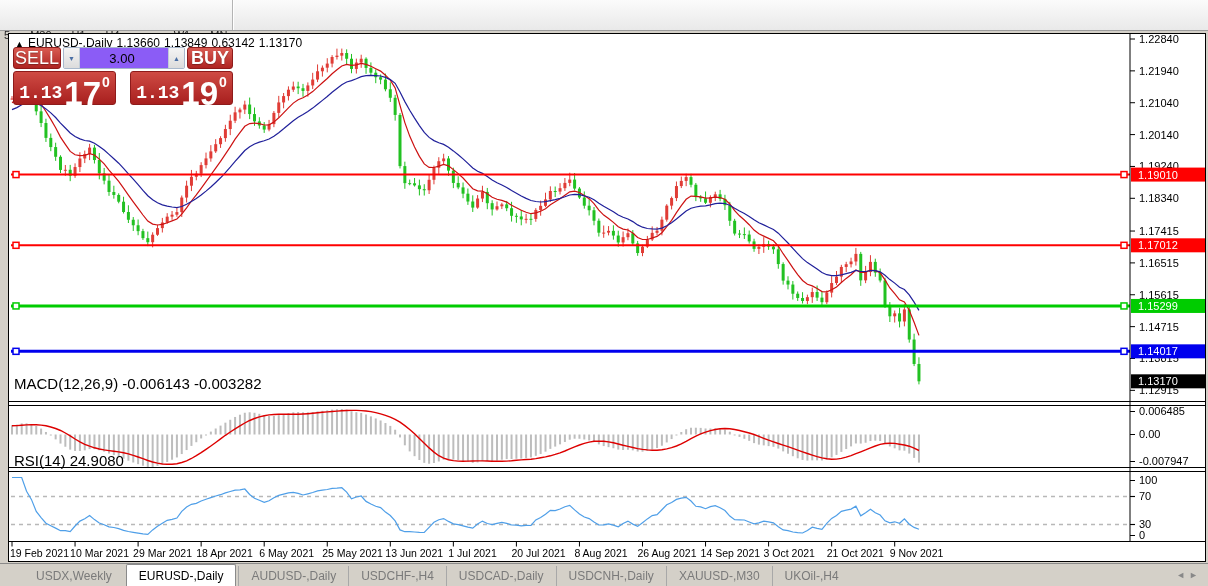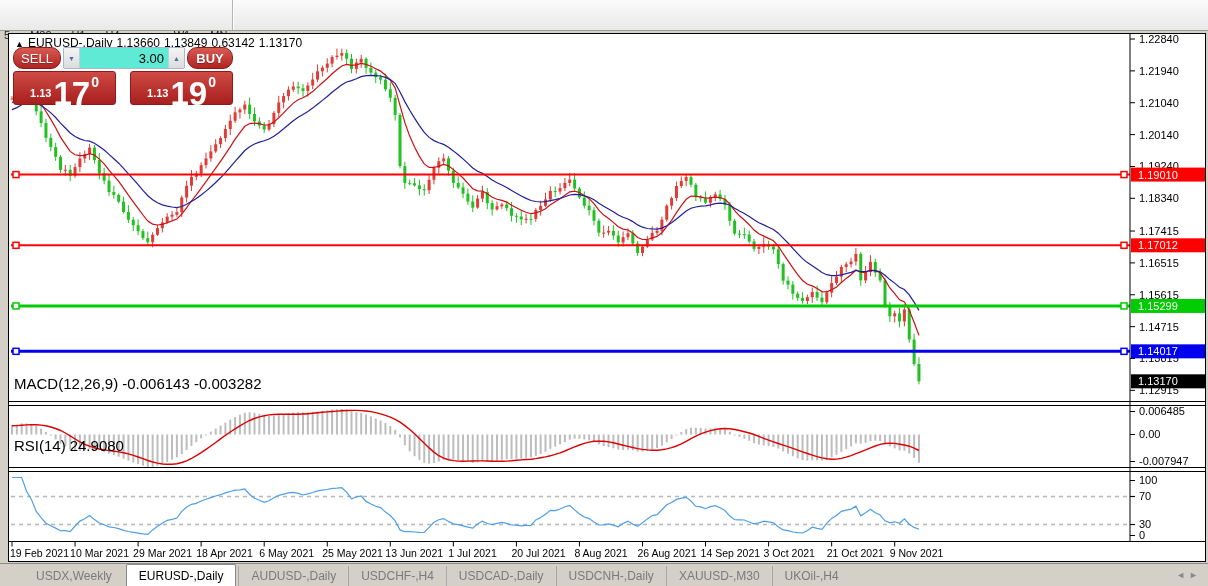--- a/index.html
+++ b/index.html
@@ -23,39 +23,39 @@
                   background:#fff; border:1px solid #000; }
   #chart-svg { position:absolute; left:0; top:0; }
 
   .chart-title { position:absolute; left:6px; top:2px; font-size:12px; color:#000; white-space:nowrap; }
   .chart-title .tri { font-size:9px; margin-right:4px; }
   .chart-title span { margin-right:4px; }
 
   .pane-label { position:absolute; left:5px; font-size:15px; color:#000; white-space:nowrap; }
   .pane-label span { margin-right:4px; }
   #macd-label { top:341px; }
-  #rsi-label  { top:403px; }
+  #rsi-label  { top:418px; }
 
   
   .oneclick { position:absolute; left:4px; top:13px; width:220px; }
   .oc-row1 { display:flex; gap:2px; height:22px; }
-  .ocbtn { background:linear-gradient(#d85b52,#b02422); border:1px solid #8e1b1b; border-radius:10px;
-           color:#fff; font-size:13px; display:flex; align-items:center; justify-content:center;
+  .ocbtn { background:linear-gradient(#d85b52,#b02422); border:1px solid #8e1b1b; border-radius:3px;
+           color:#fff; font-size:18px; display:flex; align-items:center; justify-content:center;
            text-shadow:0 1px 1px rgba(0,0,0,.3); cursor:pointer; }
   .ocbtn.sell { width:48px; } .ocbtn.buy { width:46px;font-weight:bold; }
   .spinner { flex:1; display:flex; background:#fff; border:1px solid #a8b8cc; border-radius:2px; overflow:hidden; }
   .spin-btn { width:16px; background:linear-gradient(#f4f4f4,#dcdcdc); color:#4a6fa5; font-size:7px;
               display:flex; align-items:center; justify-content:center; cursor:pointer; }
   .spin-btn.left  { border-right:1px solid #c0ccd8; }
   .spin-btn.right { border-left:1px solid #c0ccd8; }
-  .spin-field { flex:1; font-size:13px; color:#000; text-align:right; padding:3px 4px 0 0; background:#5eead4; }
+  .spin-field { flex:1; font-size:13px; color:#000; text-align:center; padding:3px 4px 0 0; background:#8b5cf6; }
   .oc-row2 { display:flex; gap:14px; margin-top:2px; }
   .quote { flex:1; height:34px; background:linear-gradient(#cf4b44,#a81f1e); border:1px solid #8e1b1b;
            border-radius:3px; color:#fff; display:flex; align-items:center; justify-content:center; }
-  .quote .qs { font-size:11px; font-weight:bold; margin:10px 2px 0 0; }
+  .quote .qs { font-size:18px; font-weight:bold; margin:10px 2px 0 0;font-family:Liberation Mono, monospace; }
   .quote .qb { font-size:33px; font-weight:bold; line-height:30px;margin-top:12px; }
   .quote .qp { font-size:14px; font-weight:bold; margin:-12px 0 0 1px; }
 
   
   .tab-bar { position:absolute; left:0; top:563px; width:1208px; height:23px; background:#d4d0c8;
              border-top:1px solid #8a8a8a; display:flex; align-items:flex-end; padding-left:24px; }
   .tab { font-size:12px; color:#7a7a7a; padding:3px 12px; height:20px; white-space:nowrap; cursor:pointer; }
   .tab + .tab { border-left:1px solid #a8a8a8; }
   .tab.active { background:#fff; color:#000; border:1px solid #8a8a8a; border-bottom:none;
                 border-radius:2px 2px 0 0; height:22px; padding-top:4px; margin:0 2px; }

